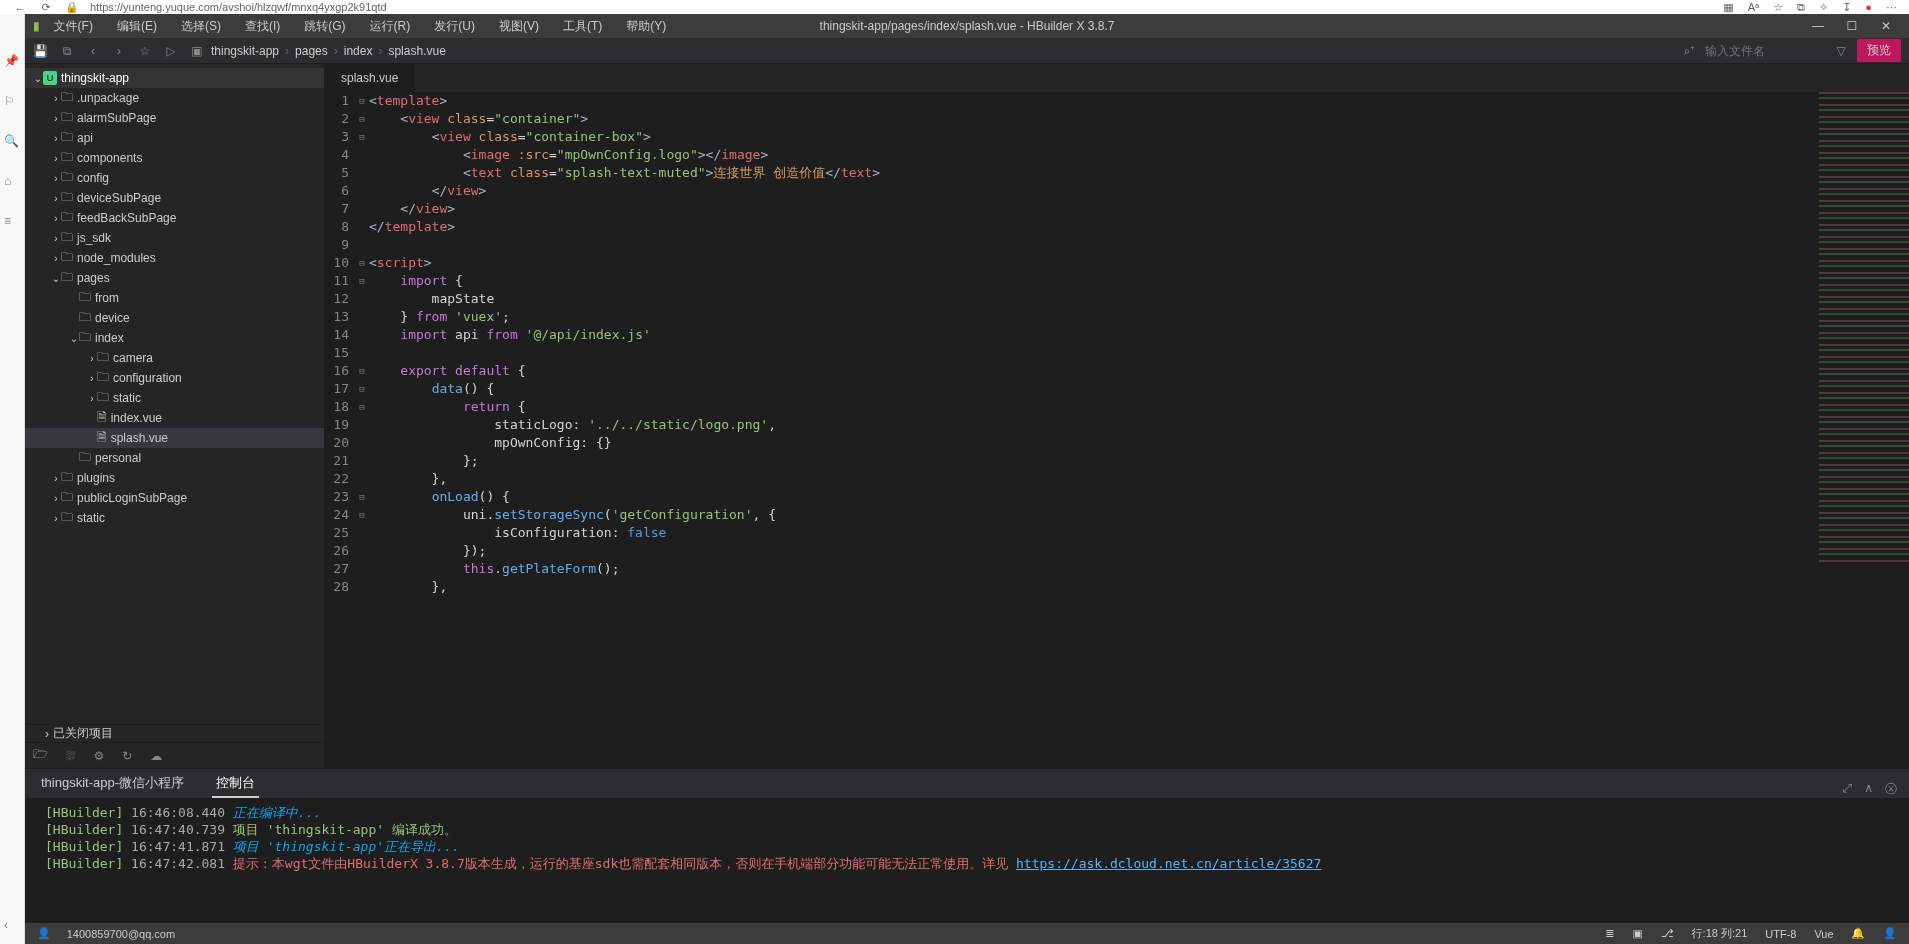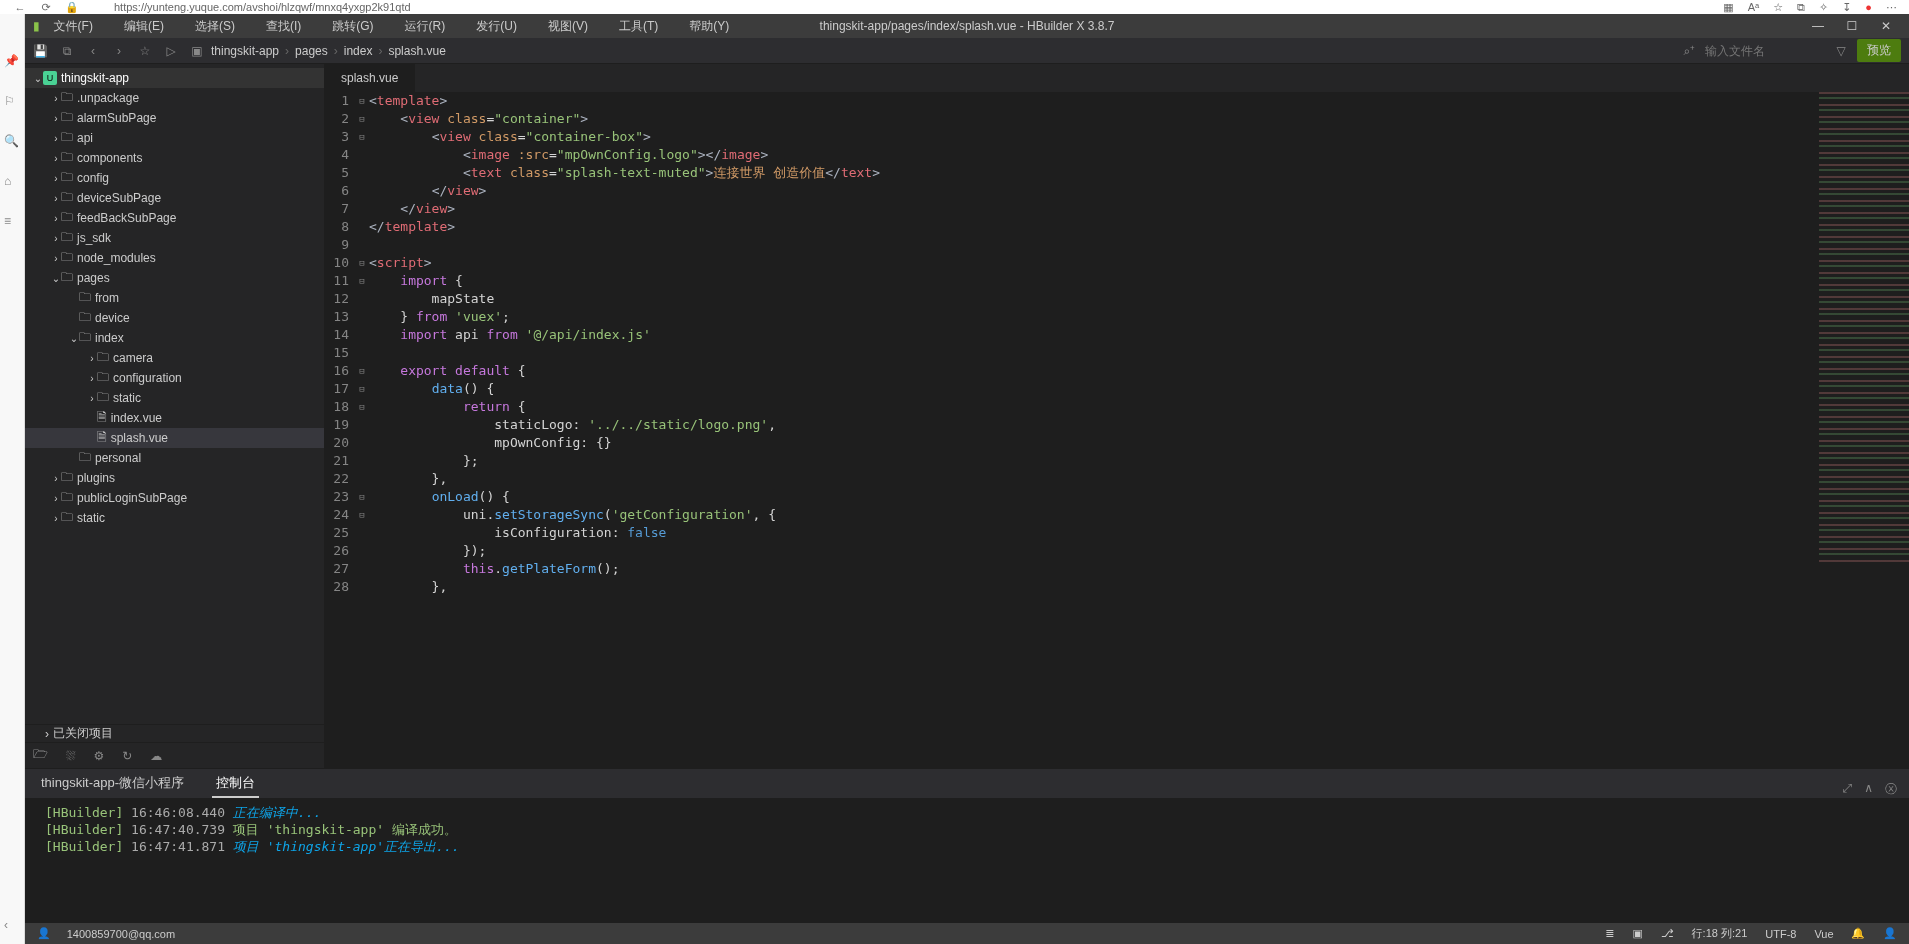--- a/index.html
+++ b/index.html
@@ -1,38 +1,38 @@
 <!DOCTYPE html>
 <html><head>
 <meta charset="utf-8">
 <style>
 *{margin:0;padding:0;box-sizing:border-box;}
 body{font-family:"Microsoft YaHei",Arial,sans-serif;font-size:12px;background:#f0f0f0;color:#333;overflow:hidden;width:1909px;height:944px;}
 .browser-chrome{height:14px;background:#fff;display:flex;align-items:center;padding:0 12px;gap:10px;color:#666;font-size:11px;}
 .browser-chrome .nav-icon{width:16px;height:16px;display:inline-flex;align-items:center;justify-content:center;}
-.browser-chrome .url{color:#666;margin-left:24px;}
+.browser-chrome .url{color:#666;}
 .browser-right{margin-left:auto;display:flex;gap:14px;}
 .left-strip{position:absolute;left:0;top:14px;width:25px;height:930px;background:#f8f8f8;border-right:1px solid #ddd;display:flex;flex-direction:column;align-items:center;padding-top:40px;gap:24px;color:#888;}
 .left-strip .icon{width:16px;height:16px;}
 
 .ide{position:absolute;left:25px;top:14px;width:1884px;height:930px;background:#2d2d30;color:#ccc;display:flex;flex-direction:column;}
 .titlebar{height:24px;background:#3c3c3c;display:flex;align-items:center;padding:0 8px;font-size:12px;}
-.titlebar .menu{display:flex;gap:19px;}
+.titlebar .menu{display:flex;gap:12px;}
 .titlebar .menu span{padding:2px 6px;cursor:pointer;}
 .titlebar .title{position:absolute;left:50%;transform:translateX(-50%);color:#ccc;}
 .titlebar .win-controls{margin-left:auto;display:flex;gap:4px;}
 .titlebar .win-controls span{width:30px;text-align:center;cursor:pointer;}
 
 .toolbar{height:26px;background:#2d2d30;border-bottom:1px solid #1e1e1e;display:flex;align-items:center;padding:0 8px;gap:10px;}
 .toolbar .icon{width:16px;height:16px;display:inline-flex;align-items:center;justify-content:center;color:#888;}
 .toolbar .breadcrumb{display:flex;align-items:center;gap:6px;color:#ccc;font-size:12px;}
 .toolbar .breadcrumb .sep{color:#666;}
 .toolbar .search-area{margin-left:auto;display:flex;align-items:center;gap:8px;}
 .toolbar .search-input{background:transparent;border:none;color:#888;font-size:12px;width:120px;outline:none;}
-.toolbar .preview-btn{background:#4d7c0f;padding:3px 10px;border-radius:2px;cursor:pointer;}
+.toolbar .preview-btn{background:#be185d;padding:3px 10px;border-radius:2px;cursor:pointer;}
 
 .main{flex:1;display:flex;overflow:hidden;}
 .sidebar{width:300px;background:#252526;border-right:1px solid #1e1e1e;display:flex;flex-direction:column;}
 .tree{flex:1;overflow-y:auto;padding-top:4px;}
 .tree-item{display:flex;align-items:center;height:20px;padding-right:8px;cursor:pointer;white-space:nowrap;}
 .tree-item.selected{background:#37373d;}
 .tree-item .chev{width:10px;text-align:center;color:#ccc;font-size:10px;}
 .tree-item .folder{color:#ccc;margin-right:4px;}
 .tree-item .file-icon{color:#ccc;margin-right:4px;}
 .tree-item .label{color:#ccc;}
@@ -368,20 +368,21 @@
       <span>⤢</span>
       <span>∧</span>
       <span>ⓧ</span>
     </div>
   </div>
 
   <div class="console" id="console">
       <div><span class="l-green">[HBuilder]</span> 16:46:08.440 <span class="l-yellow">正在编译中...</span></div>
       <div><span class="l-green">[HBuilder]</span> 16:47:40.739 <span class="l-green">项目 'thingskit-app' 编译成功。</span></div>
       <div><span class="l-green">[HBuilder]</span> 16:47:41.871 <span class="l-yellow">项目 'thingskit-app'正在导出...</span></div>
+      <div><span class="l-green">[HBuilder]</span> 16:47:42.081 <span class="l-red">提示：本wgt文件由HBuilderX 3.8.7版本生成，运行的基座sdk也需配套相同版本，否则在手机端部分功能可能无法正常使用。详见 </span><span class="l-link">https://ask.dcloud.net.cn/article/35627</span></div>
     </div>
 
   <div class="statusbar">
     <span>👤</span>
     <span>1400859700@qq.com</span>
     <div class="right">
       <span>≣</span>
       <span>▣</span>
       <span>⎇</span>
       <span>行:18  列:21</span>

